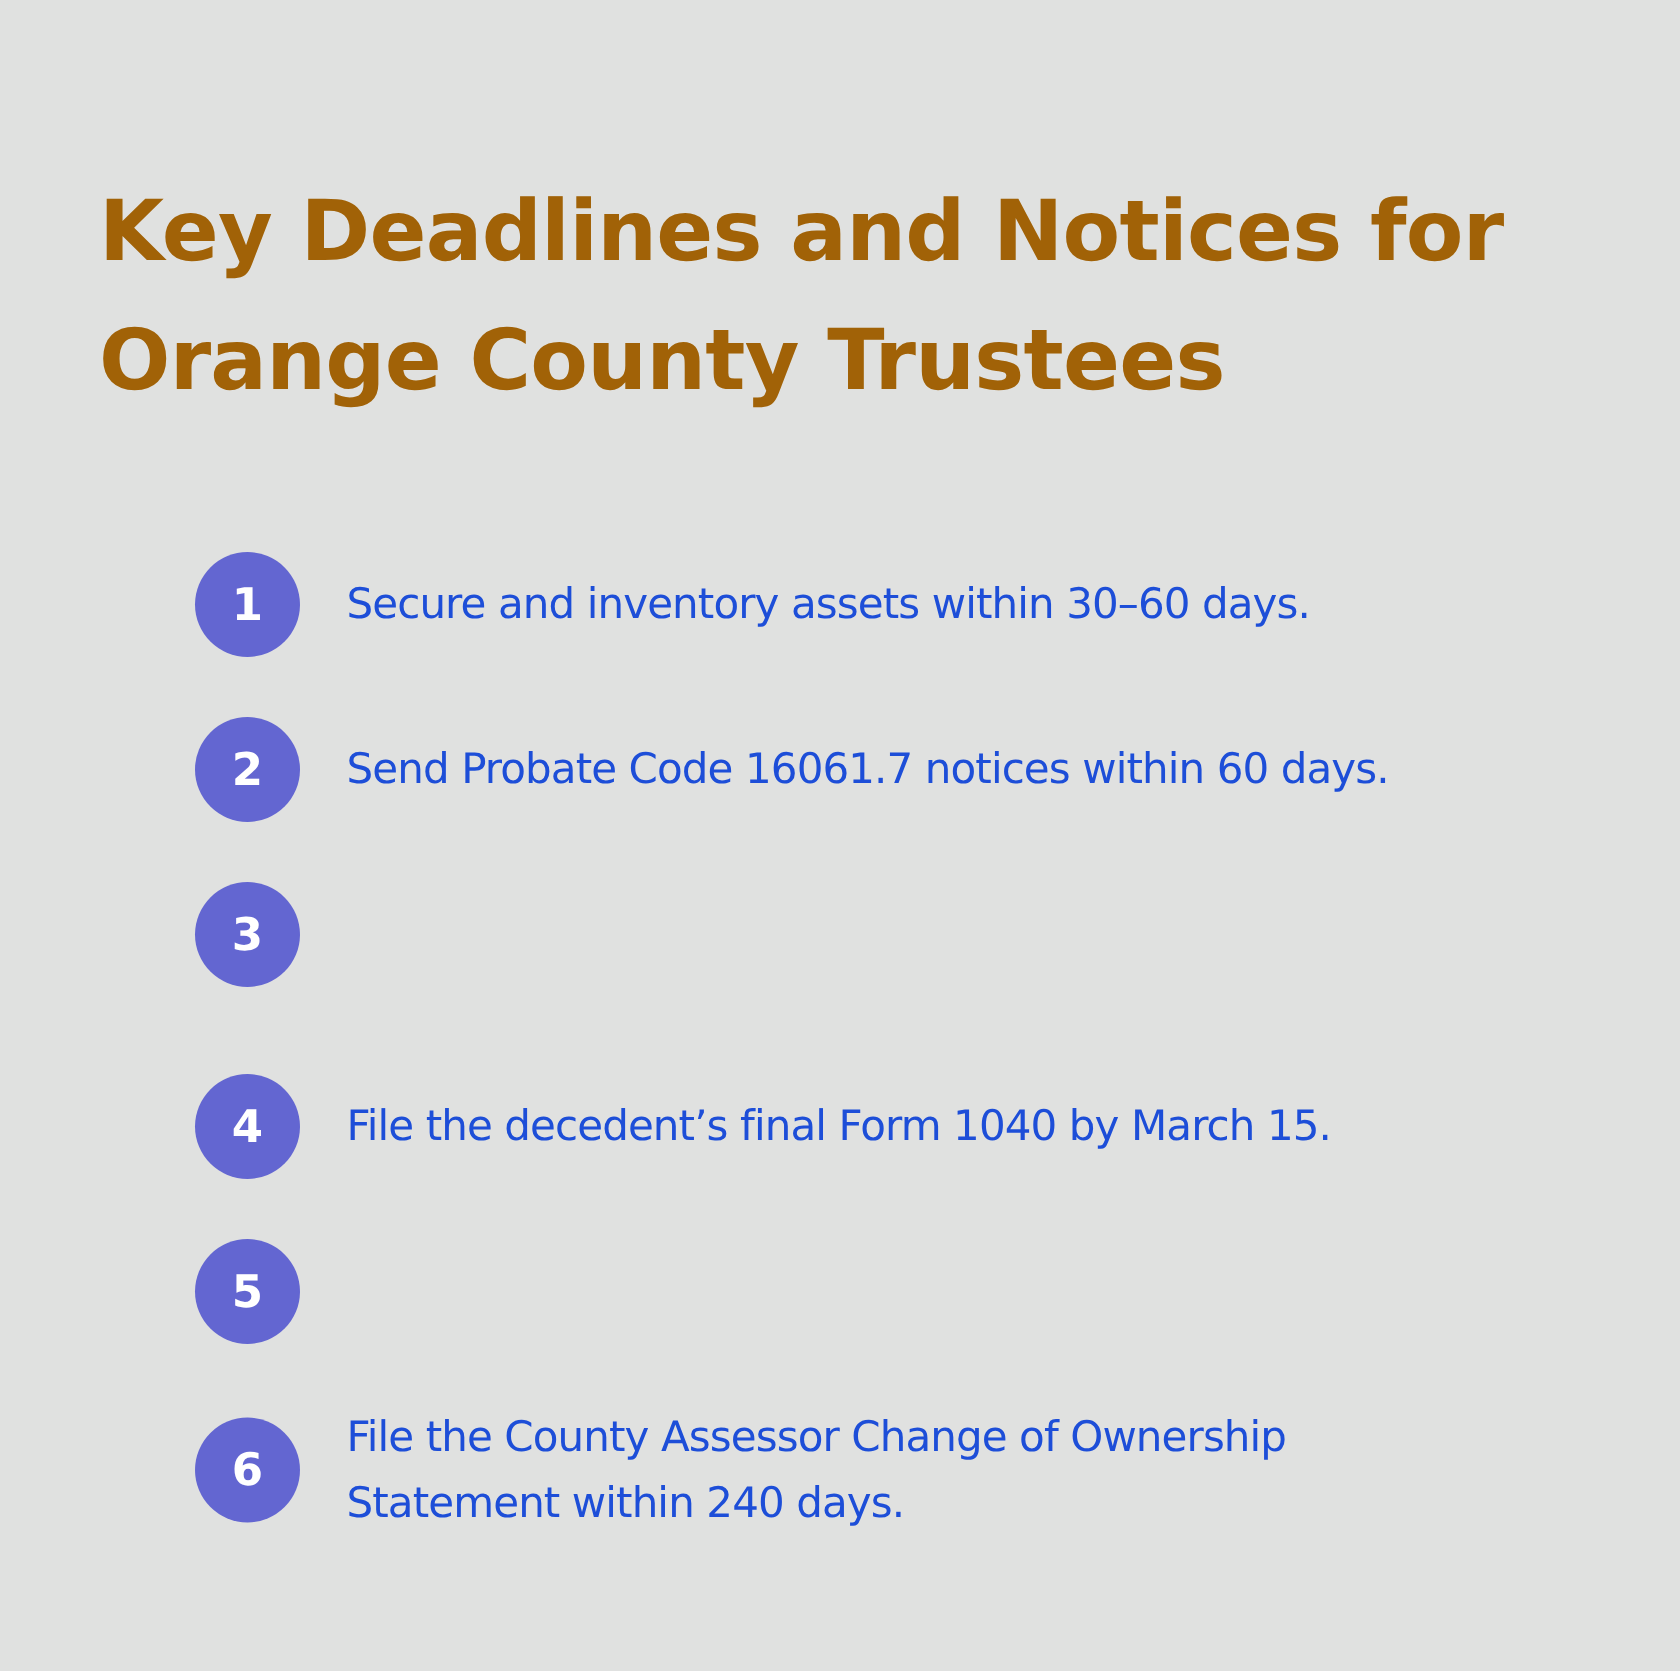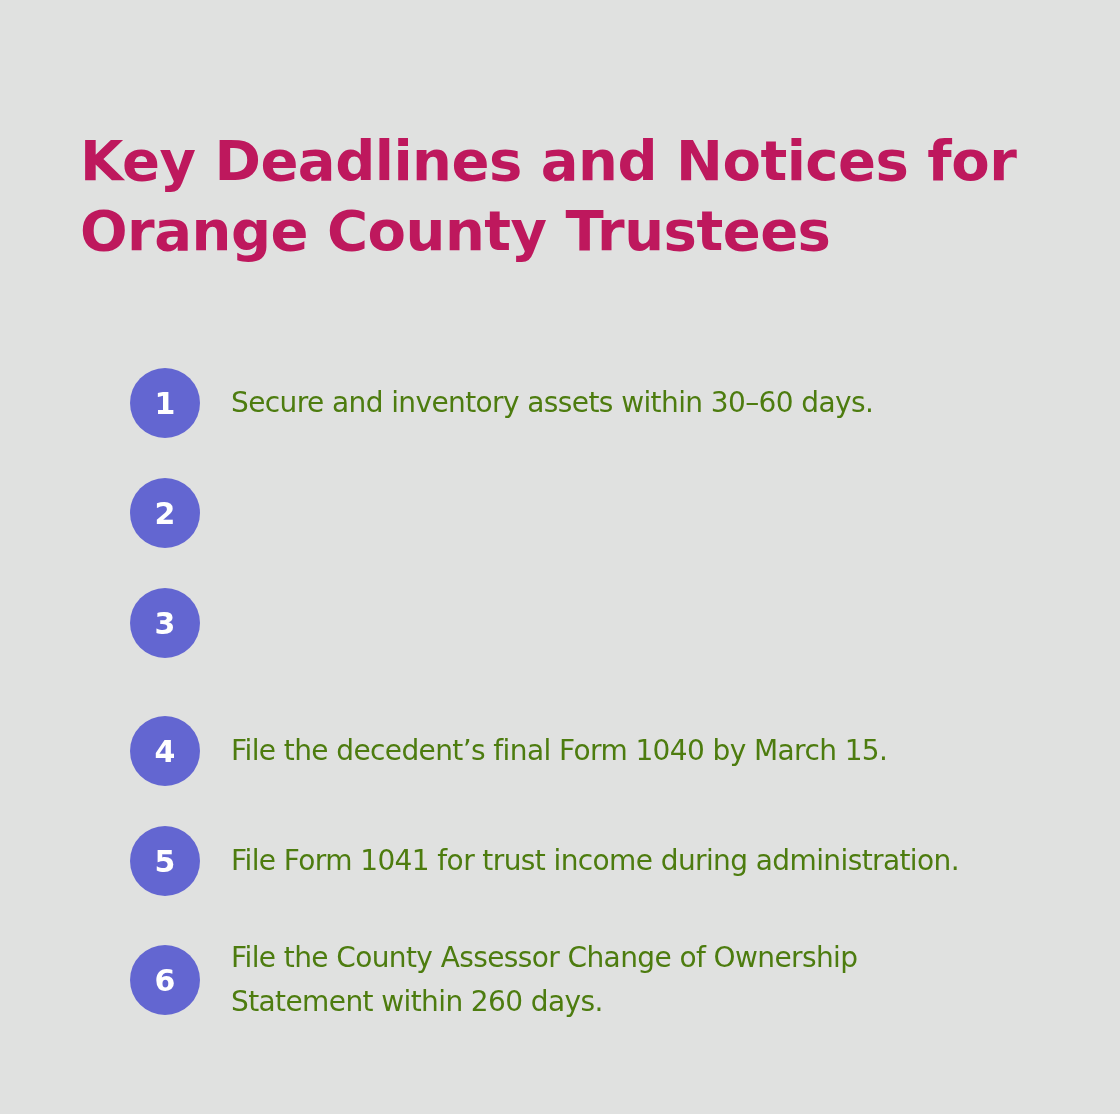--- a/index.html
+++ b/index.html
@@ -12,26 +12,26 @@
       background: #e0e1e0;
       position: relative;
       overflow: hidden;
       font-family: "DejaVu Sans", sans-serif;
     }
     .title {
       position: absolute;
       left: 62px;
       top: 108px;
       width: 1000px;
-      margin: 18px;
+      margin: 4px;
       font-family: "DejaVu Sans", sans-serif;
       font-weight: bold;
       font-size: 56px;
-      line-height: 70px;
-      color: #be185d;
+      line-height: 86px;
+      color: #a16207;
       letter-spacing: -0.5px;
     }
     .steps {
       position: absolute;
       left: 0;
       top: 0;
       width: 1120px;
       height: 1114px;
     }
     .step {
@@ -52,46 +52,46 @@
       display: flex;
       align-items: center;
       justify-content: center;
       flex-shrink: 0;
     }
     .step-text {
       margin-left: 31px;
       font-family: "DejaVu Sans", sans-serif;
       font-size: 28px;
       line-height: 44px;
-      color: #4d7c0f;
+      color: #1d4ed8;
       width: 820px;
       letter-spacing: -0.6px;
     }
   </style>
 </head>
 <body>
 
 <h1 class="title">Key Deadlines and Notices for Orange County Trustees</h1>
 
 <div class="steps">
   <div class="step" style="top:368px;">
     <div class="badge">1</div>
     <div class="step-text">Secure and inventory assets within 30–60 days.</div>
   </div>
   <div class="step" style="top:478px;">
     <div class="badge">2</div>
+    <div class="step-text">Send Probate Code 16061.7 notices within 60 days.</div>
   </div>
   <div class="step" style="top:588px;">
     <div class="badge">3</div>
   </div>
   <div class="step" style="top:716px;">
     <div class="badge">4</div>
     <div class="step-text">File the decedent’s final Form 1040 by March 15.</div>
   </div>
   <div class="step" style="top:826px;">
     <div class="badge">5</div>
-    <div class="step-text">File Form 1041 for trust income during administration.</div>
   </div>
   <div class="step" style="top:936px;">
     <div class="badge">6</div>
-    <div class="step-text" style="width:740px;">File the County Assessor Change of Ownership Statement within 260 days.</div>
+    <div class="step-text" style="width:740px;">File the County Assessor Change of Ownership Statement within 240 days.</div>
   </div>
 </div>
 
 </body></html>

